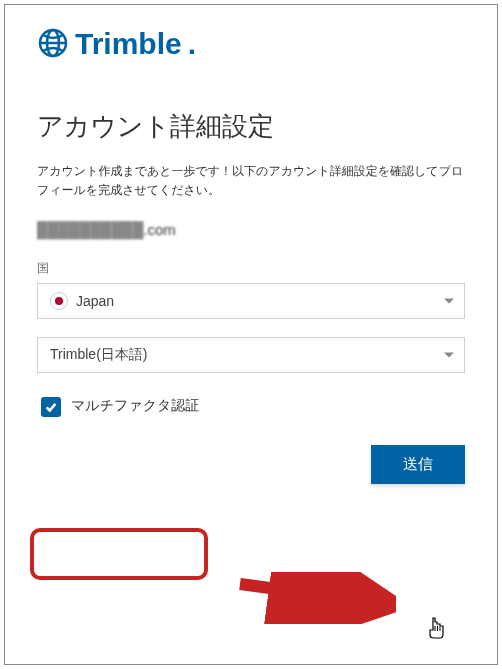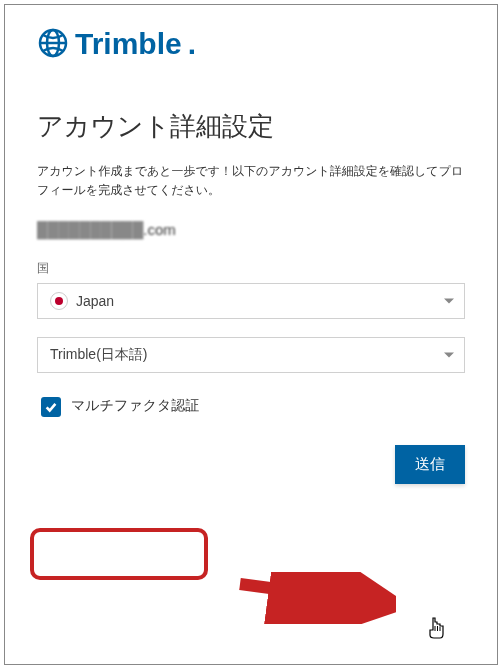--- a/index.html
+++ b/index.html
@@ -101,21 +101,21 @@
     pointer-events:none;
   }
   .button-row{
     display:flex;justify-content:flex-end;
     margin-top:22px;
   }
   .submit-btn{
     background:var(--brand);color:#fff;
     border:none;
     font-size:15px;font-weight:500;
-    padding:10px 20px;
+    padding:10px 32px;
     cursor:pointer;
     box-shadow:0 2px 4px rgba(0,0,0,0.15);
   }
   .arrow{
     position:absolute;
     pointer-events:none;
   }
   .cursor{
     position:absolute;
     width:20px;height:24px;

